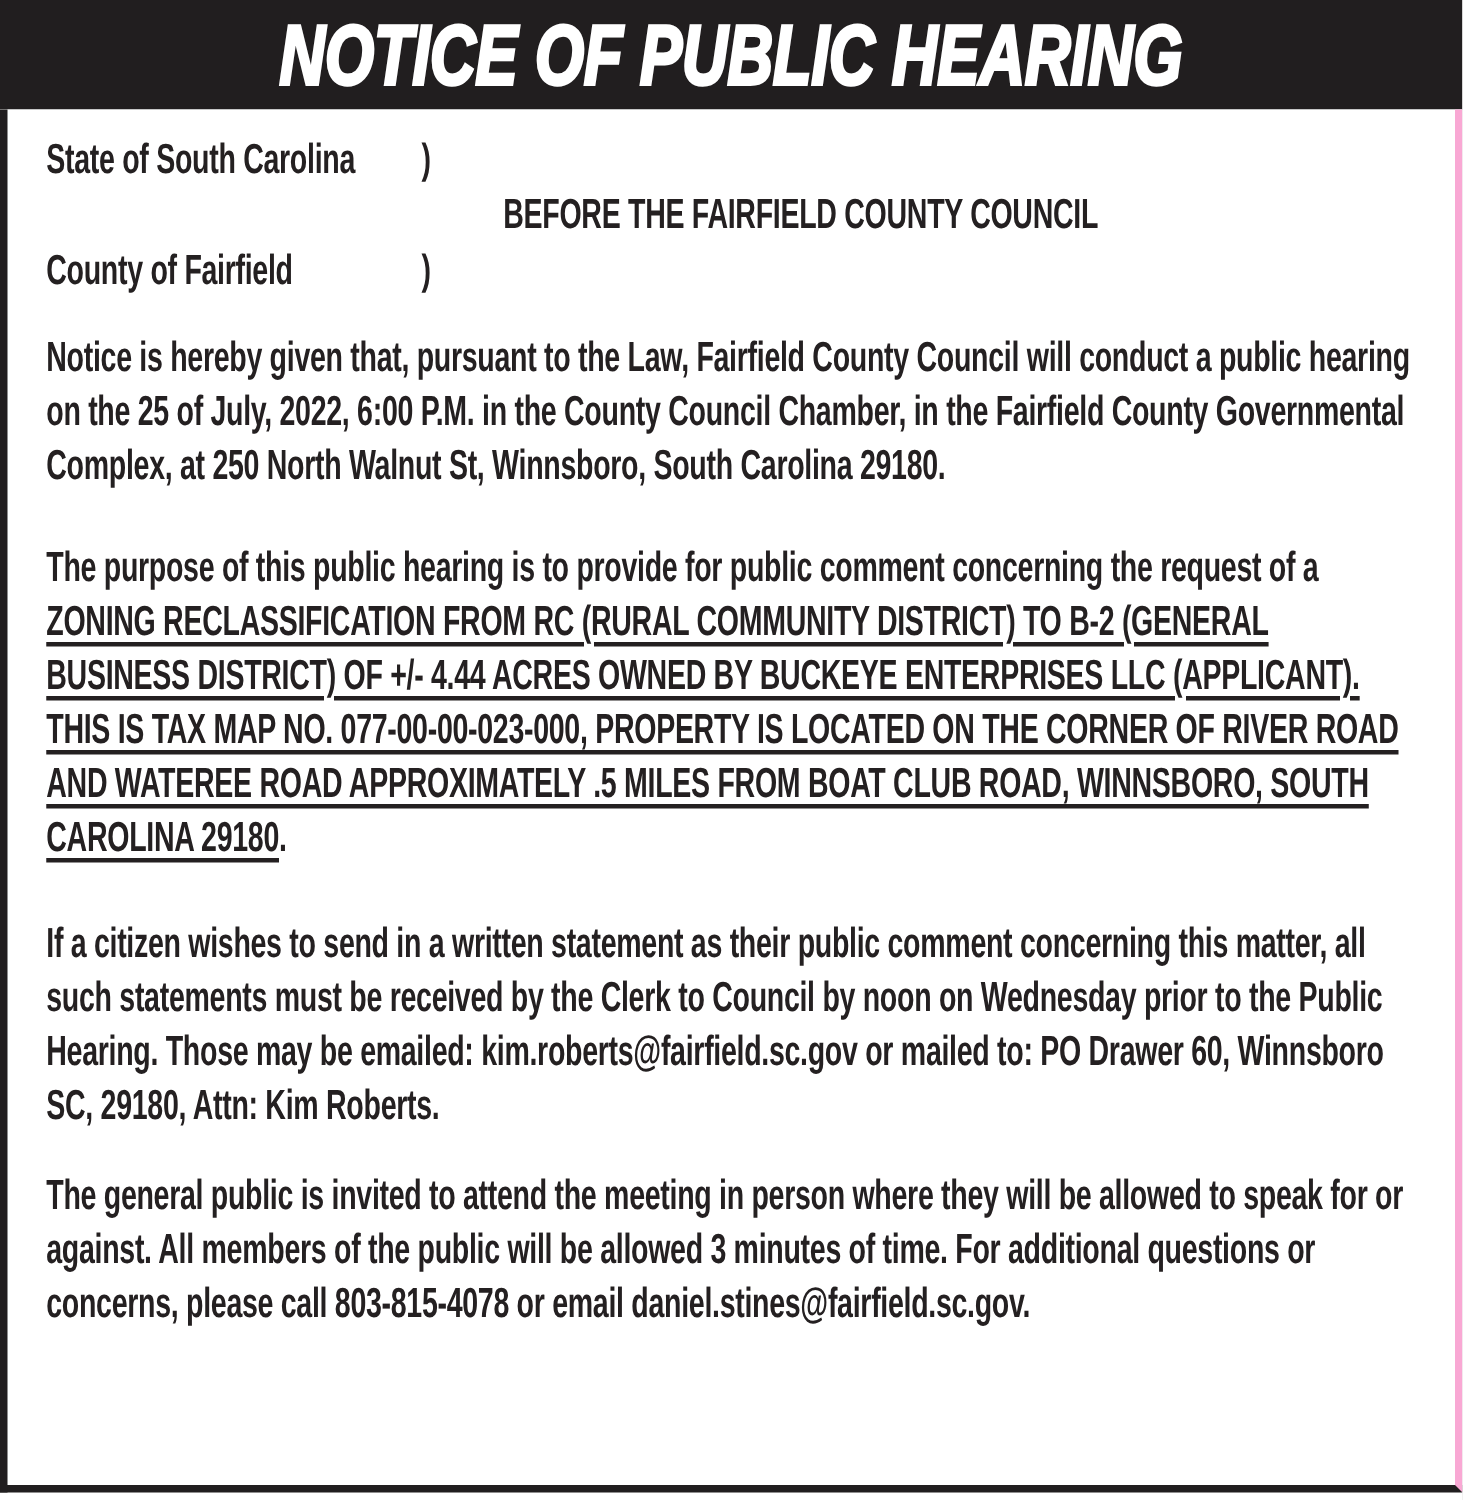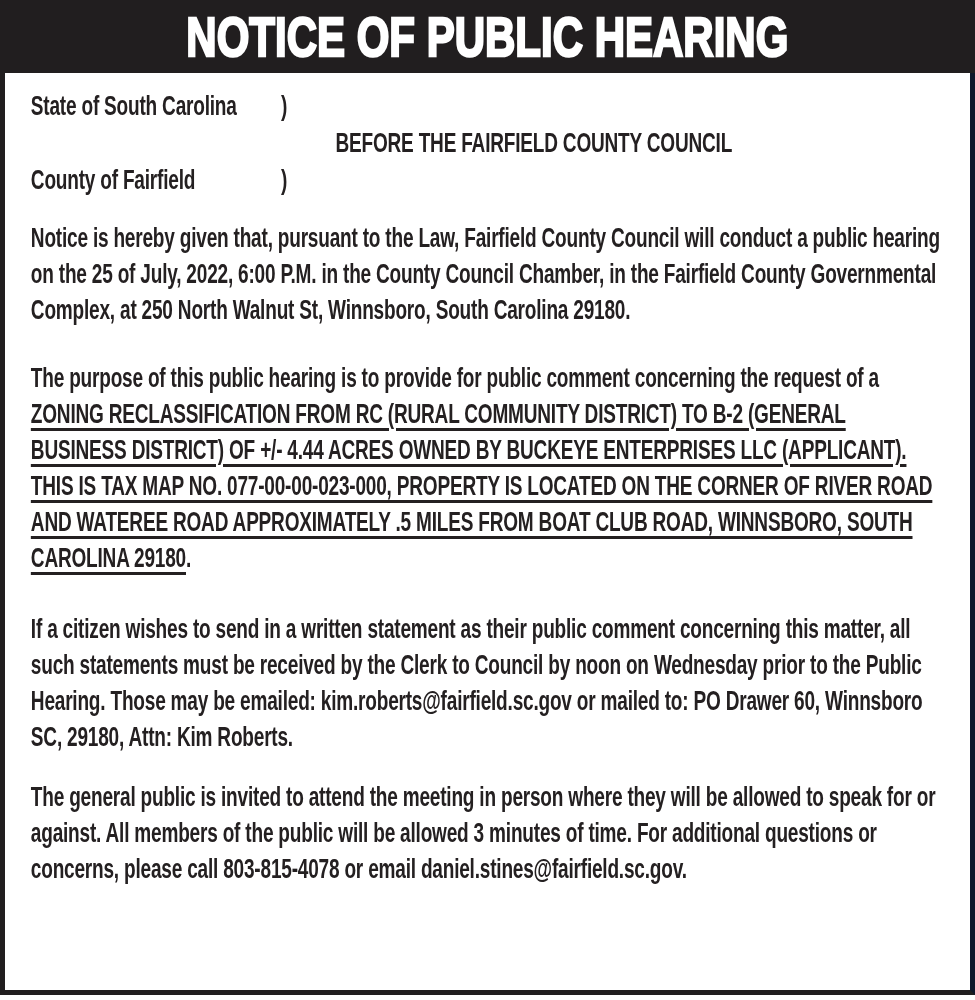--- a/index.html
+++ b/index.html
@@ -19,41 +19,42 @@
   
   .banner {
     position: absolute;
     top: 0; left: 0;
     width: 975px;
     height: 73px;
     background: #211e1f;
     display: flex;
     align-items: center;
     justify-content: center;
+    font-style: italic;
   }
   .banner-title {
     margin: 0;
     color: #ffffff;
     font-size: 56px;
     font-weight: 700;
     letter-spacing: 0px;
     white-space: nowrap;
     transform: scaleX(0.75);
     transform-origin: 50% 50%;
     -webkit-text-stroke: 2.5px #ffffff;
     line-height: 73px;
   }
   
   .body-box {
     position: absolute;
     top: 73px; left: 0;
     width: 965px;
     height: 917px;
     border-left: 5px solid #211e1f;
-    border-right: 5px solid #0f172a;
+    border-right: 5px solid #f9a8d4;
     border-bottom: 5px solid #211e1f;
     background: #ffffff;
     overflow: hidden;
   }
   
   .content {
     width: 1419px;
     transform: scaleX(0.68);
     transform-origin: 0 0;
     padding: 14px 38px 0 38px;

